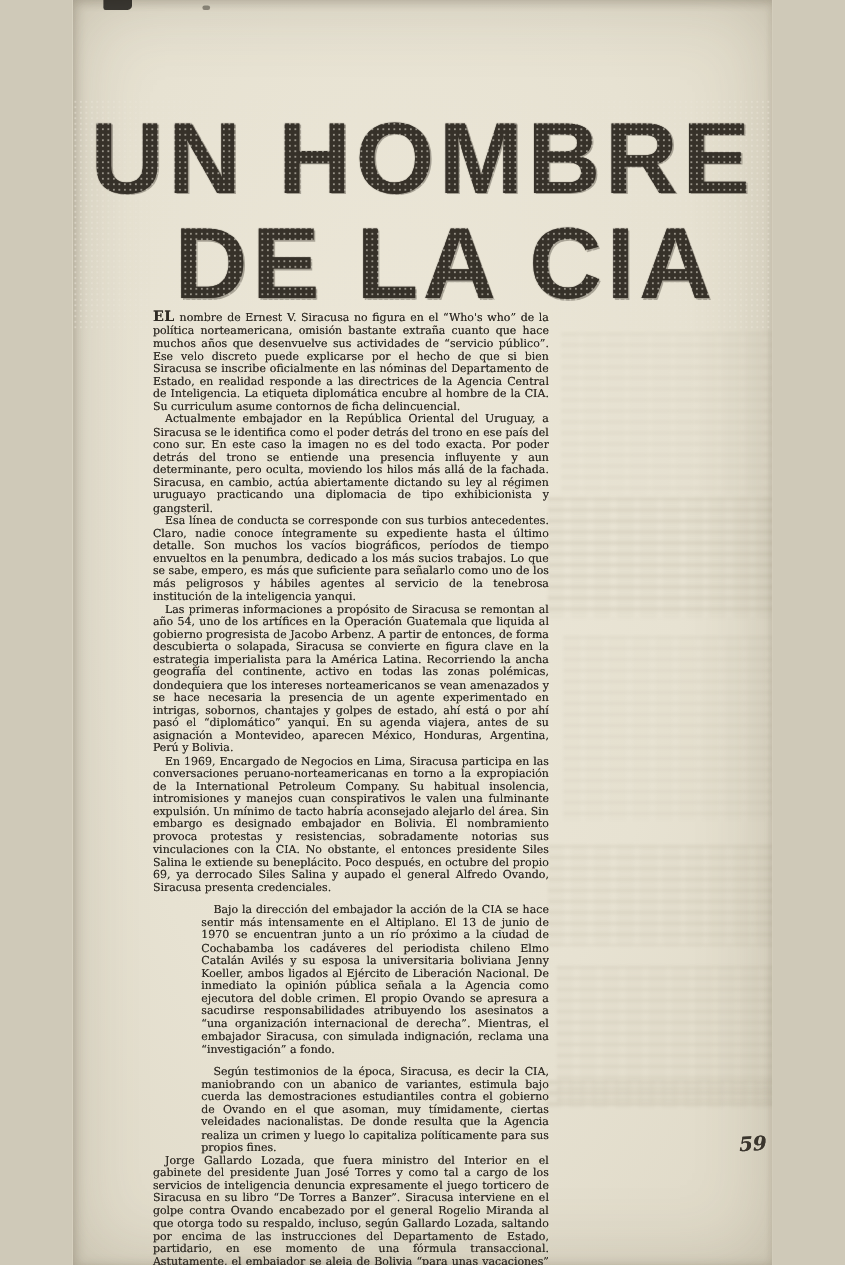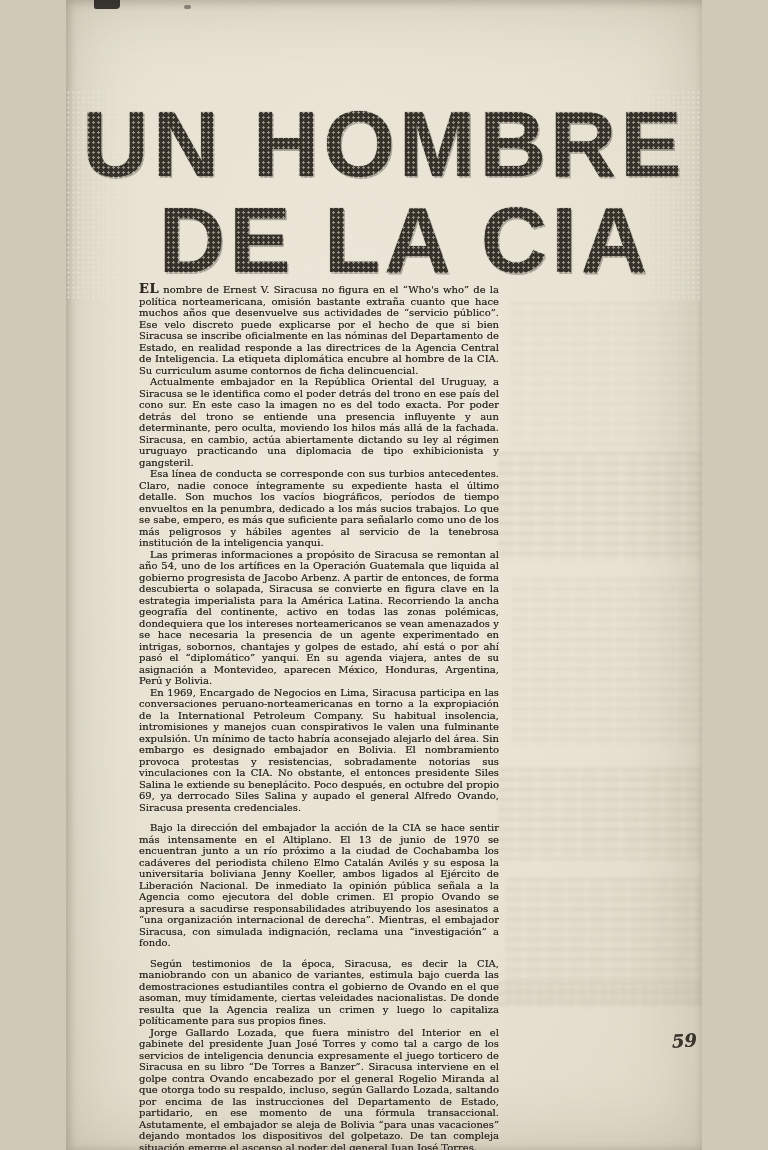--- a/index.html
+++ b/index.html
@@ -49,21 +49,21 @@
   
   .column {
     position:absolute; left:73px; top:283px; width:360px;
     text-align:justify;
     font-size:10px; line-height:11.5px;
     color:#2f2b25;
     text-shadow: 0 0 0.4px rgba(47,43,37,0.75);
   }
   .para { margin:0; text-indent:11px; }
   .para.first { text-indent:0; }
-  .para.spaced { margin-top:9px; }
+  .para.spaced { margin-top:9px;margin-left:44px; }
   .lead {
     font-weight:700; font-size:13px; letter-spacing:0.5px;
   }
 
   
   .page-number {
     position:absolute; left:606px; top:1030px;
     font-family:"DejaVu Serif", serif;
     font-style:italic; font-weight:700;
     font-size:18px; color:#3a352d;

